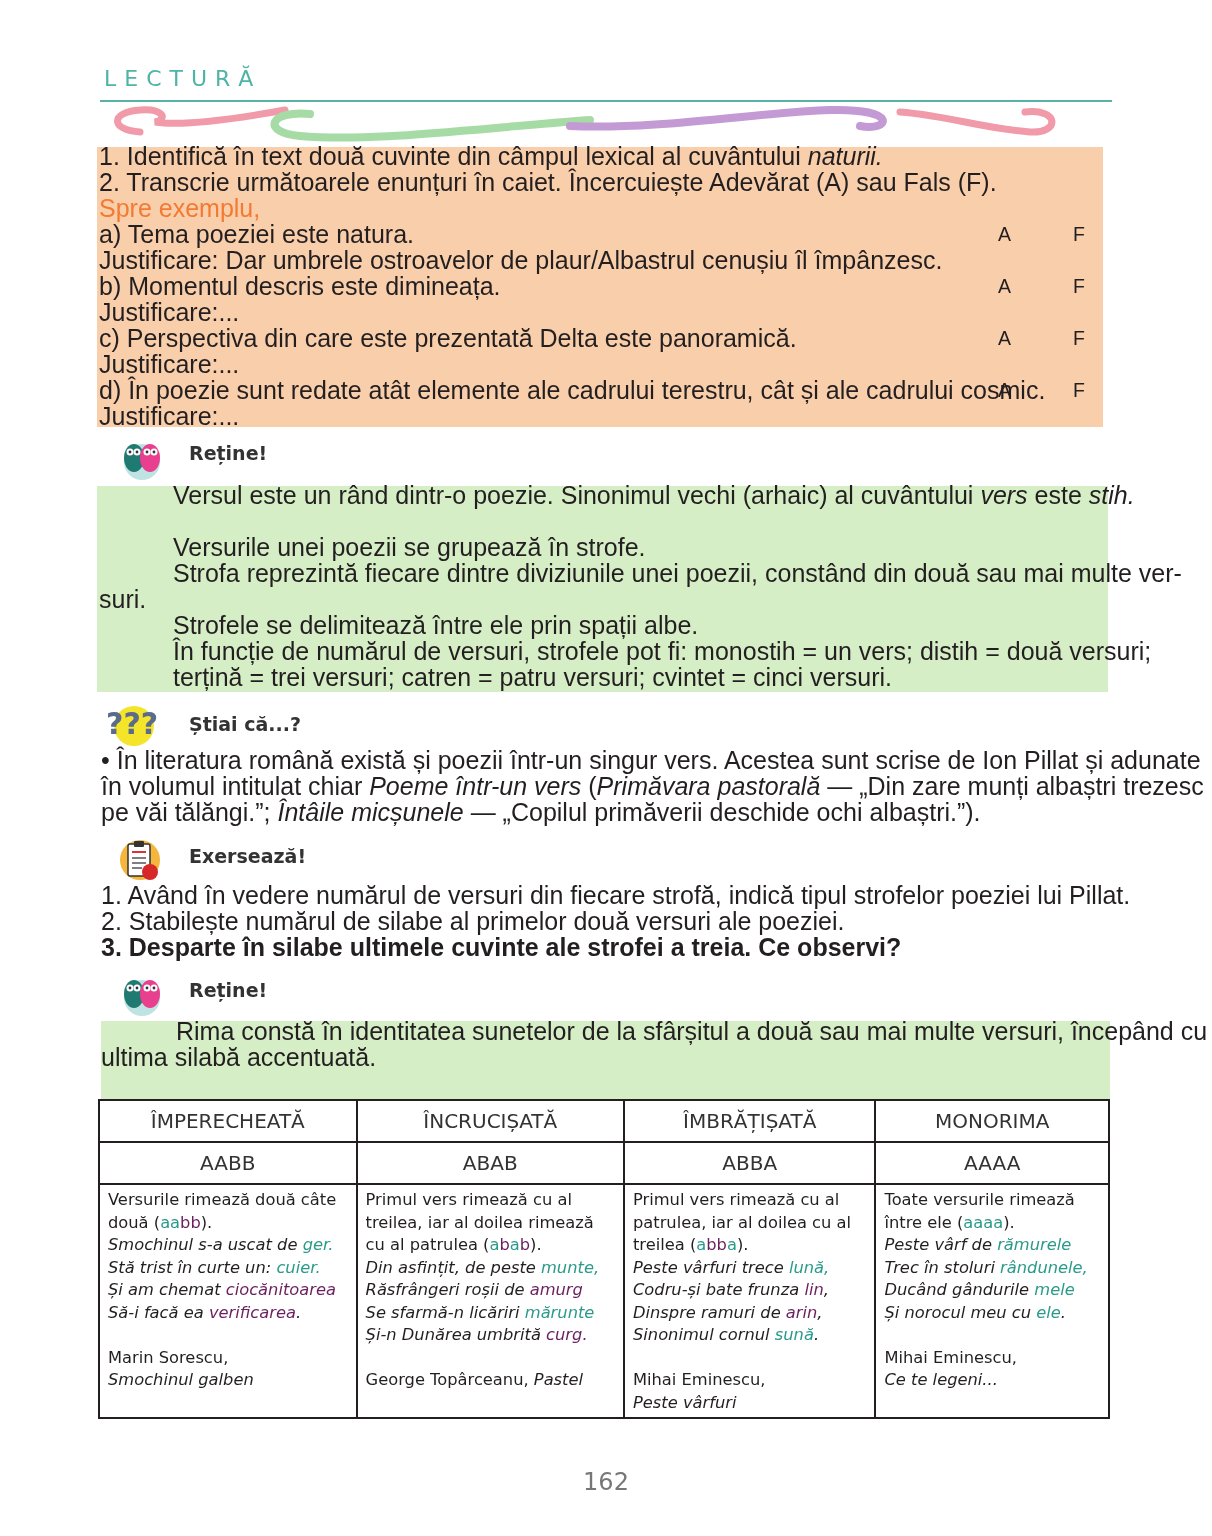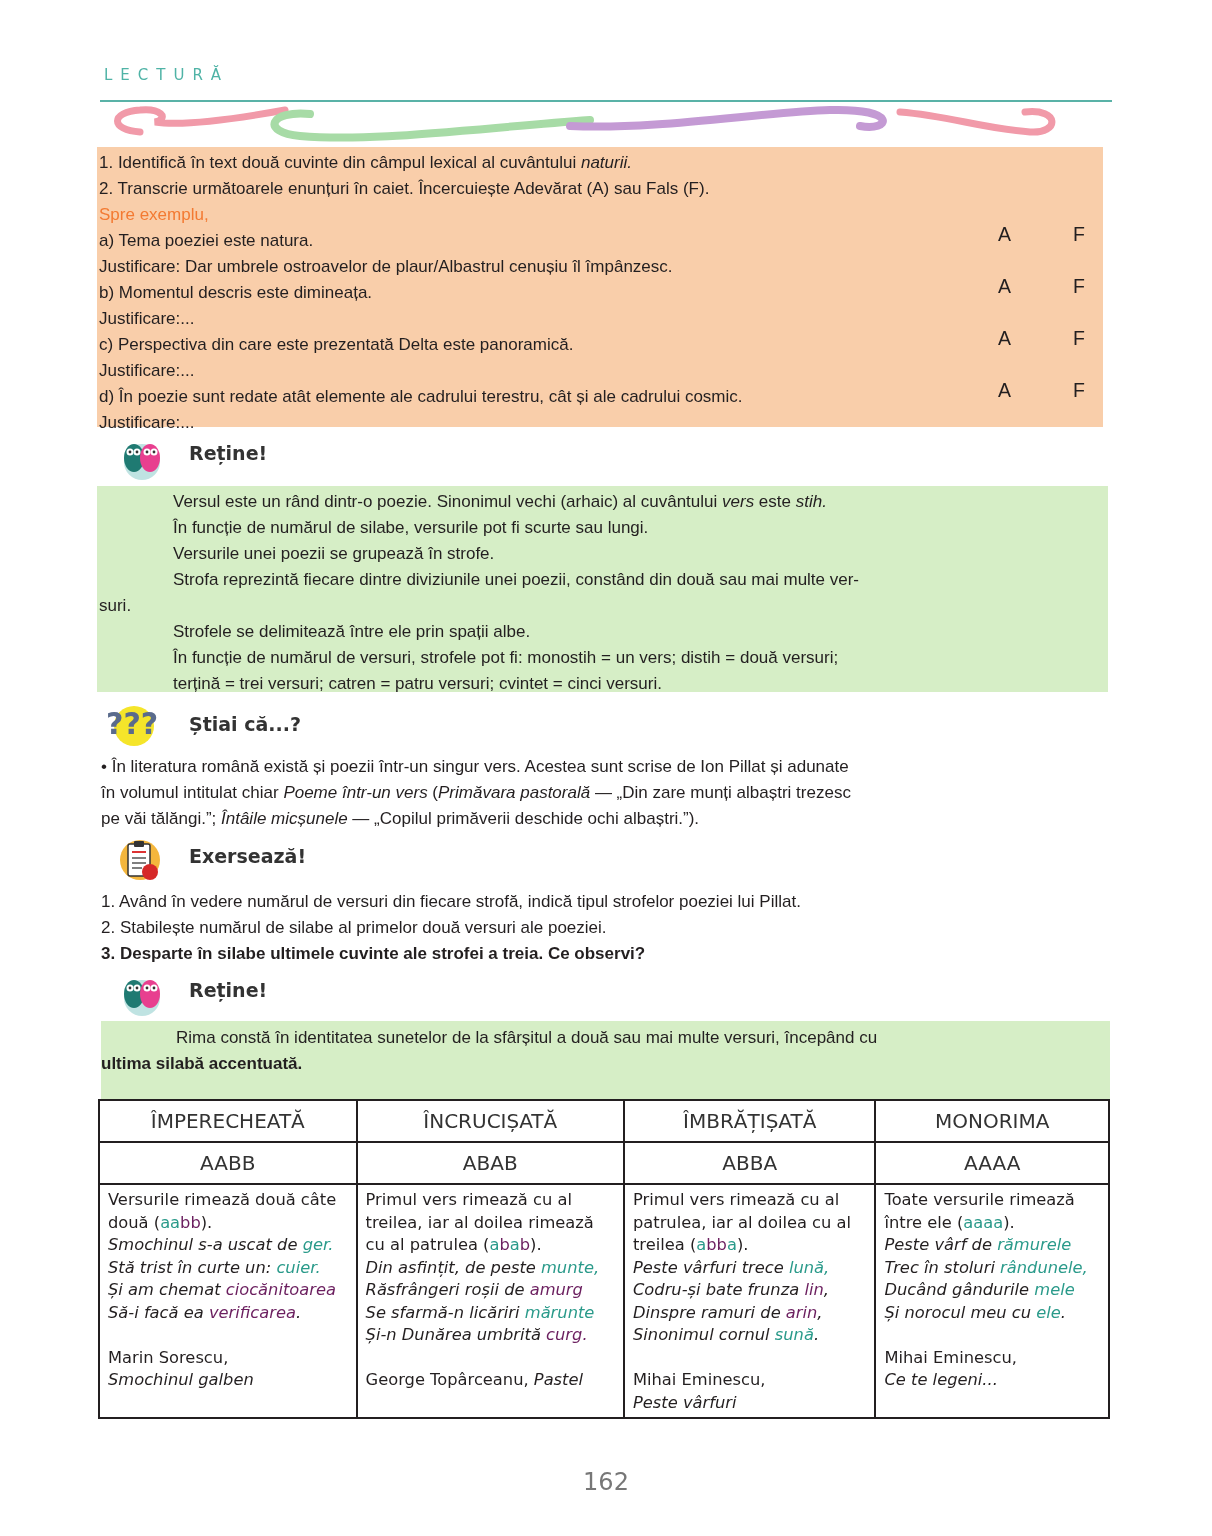--- a/index.html
+++ b/index.html
@@ -1,23 +1,23 @@
 <!DOCTYPE html>
 <html><head>
 <meta charset="utf-8">
 <style>
   html, body { margin: 0; padding: 0; background: #ffffff; }
   body { width: 1212px; height: 1536px; position: relative; font-family: "Liberation Sans", sans-serif; color: #231f20; overflow: hidden; }
   .abs { position: absolute; }
-  .header-title { left: 104px; top: 66px; font-size: 15px; letter-spacing: 8px; color: #4fb3a6; font-family: "DejaVu Sans", sans-serif; }
+  .header-title { left: 104px; top: 66px; font-size: 22px; letter-spacing: 8px; color: #4fb3a6; font-family: "DejaVu Sans", sans-serif; }
   .header-rule { left: 100px; top: 100px; width: 1012px; height: 2px; background: #59b2a7; }
   .swirl { left: 100px; top: 102px; width: 1012px; height: 44px; }
 
   .task-box { left: 97px; top: 147px; width: 1006px; height: 280px; background: #f9ceaa; }
-  .line { position: absolute; font-size: 17px; line-height: 26px; white-space: nowrap; margin-top: 7px; }
+  .line { position: absolute; font-size: 25px; line-height: 26px; white-space: nowrap; }
   .orange { color: #f37a32; }
   .af { position: absolute; font-size: 19.5px; line-height: 26px; }
 
   .callout-icon { width: 48px; height: 48px; }
   .callout-title { font-family: "DejaVu Sans", sans-serif; font-weight: bold; font-size: 19px; color: #333; }
 
   .green-box { background: #d6eec6; }
   .green-box .line { position: absolute; }
 
   table.rhyme { position: absolute; left: 98px; top: 1099px; width: 1012px; border-collapse: collapse; font-family: "DejaVu Sans", sans-serif; }
@@ -79,21 +79,20 @@
     <circle cx="36" cy="20" r="3.5" fill="#fff"></circle>
   <circle cx="12" cy="20" r="1.4" fill="#333"></circle>
     <circle cx="19" cy="20" r="1.4" fill="#333"></circle>
   <circle cx="29" cy="20" r="1.4" fill="#333"></circle>
     <circle cx="36" cy="20" r="1.4" fill="#333"></circle>
 </svg>
 <div class="abs callout-title" style="left:189px; top:442px;">Reține!</div>
 
 <div class="abs green-box" style="left:97px; top:486px; width:1011px; height:206px;">
   <div class="line" style="left:76px; top:-4px;"><span>Versul este un rând dintr-o poezie.  Sinonimul vechi (arhaic) al cuvântului </span><span class="it">vers</span><span> este </span><span class="it">stih.</span></div>
-  <div class="line" style="left:76px; top:22px;">În funcție de numărul de silabe, versurile pot fi scurte sau lungi.</div>
   <div class="line" style="left:76px; top:48px;">Versurile unei poezii se grupează în strofe.</div>
   <div class="line" style="left:76px; top:74px;">Strofa reprezintă fiecare dintre diviziunile unei poezii, constând din două sau mai multe ver-</div>
   <div class="line" style="left:2px; top:100px;">suri.</div>
   <div class="line" style="left:76px; top:126px;">Strofele se delimitează între ele prin spații albe.</div>
   <div class="line" style="left:76px; top:152px;">În funcție de numărul de versuri, strofele pot fi: monostih = un vers; distih = două versuri;</div>
   <div class="line" style="left:76px; top:178px;">terțină = trei versuri; catren = patru versuri; cvintet = cinci versuri.</div>
 </div>
 
 <svg class="abs callout-icon" style="left:104px; top:700px; width:60px; height:48px;" viewBox="0 0 60 48">
   <circle cx="30" cy="26" r="20" fill="#f5e52a"></circle>
@@ -128,21 +127,21 @@
   <circle cx="29" cy="20" r="3.5" fill="#fff"></circle>
     <circle cx="36" cy="20" r="3.5" fill="#fff"></circle>
   <circle cx="12" cy="20" r="1.4" fill="#333"></circle>
     <circle cx="19" cy="20" r="1.4" fill="#333"></circle>
   <circle cx="29" cy="20" r="1.4" fill="#333"></circle>
     <circle cx="36" cy="20" r="1.4" fill="#333"></circle>
 </svg>
 <div class="abs callout-title" style="left:189px; top:979px;">Reține!</div>
 <div class="abs green-box" style="left:101px; top:1021px; width:1009px; height:80px;">
   <div class="line" style="left:75px; top:-3px;">Rima constă în identitatea sunetelor de la sfârșitul a două sau mai multe versuri, începând cu</div>
-  <div class="line" style="left:0px; top:23px;font-weight:bold;">ultima silabă accentuată.</div>
+  <div class="line" style="left:0px; top:23px;">ultima silabă accentuată.</div>
 </div>
 
 <table class="rhyme">
   <colgroup>
       <col style="width:258px">
       <col style="width:268px">
       <col style="width:252px">
       <col style="width:234px">
     </colgroup>
   <tbody>

